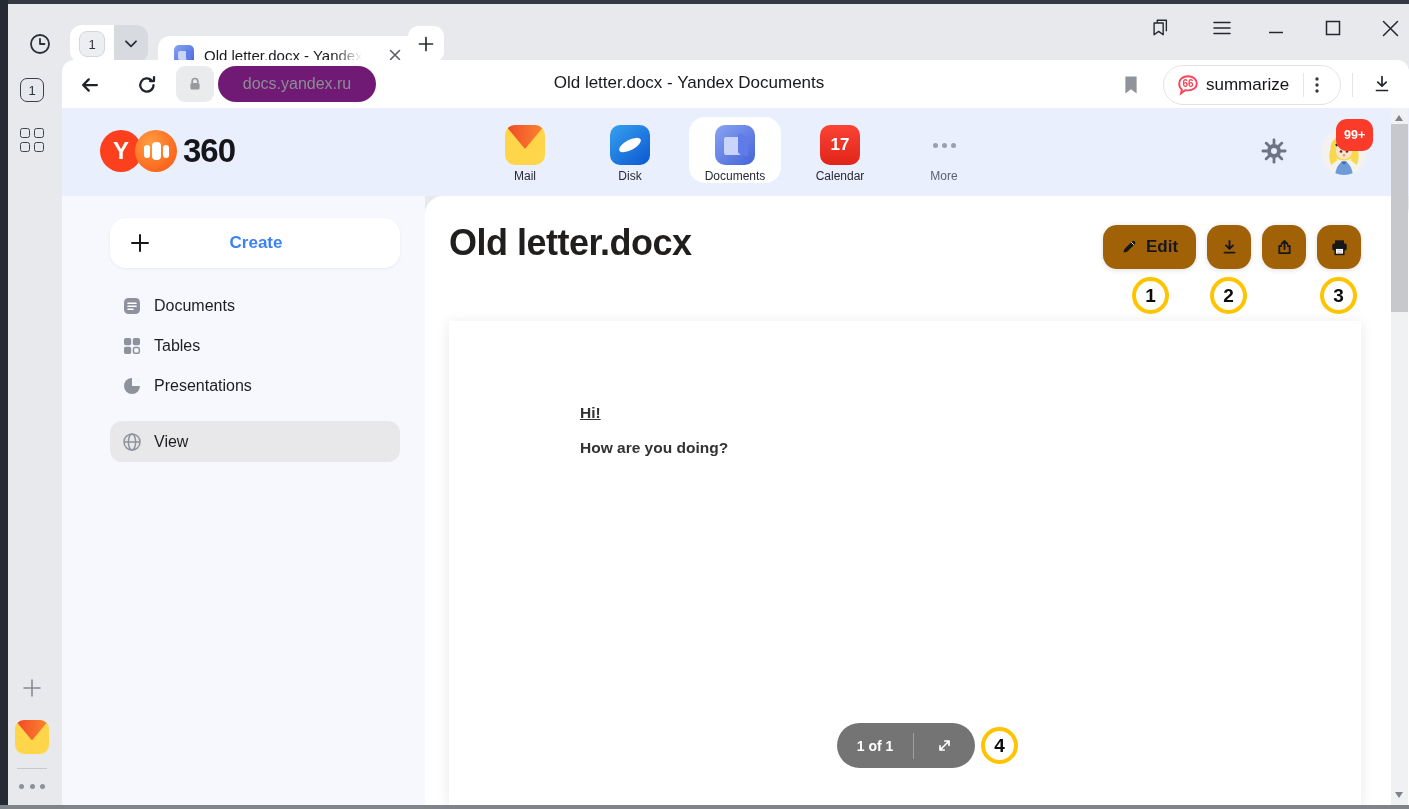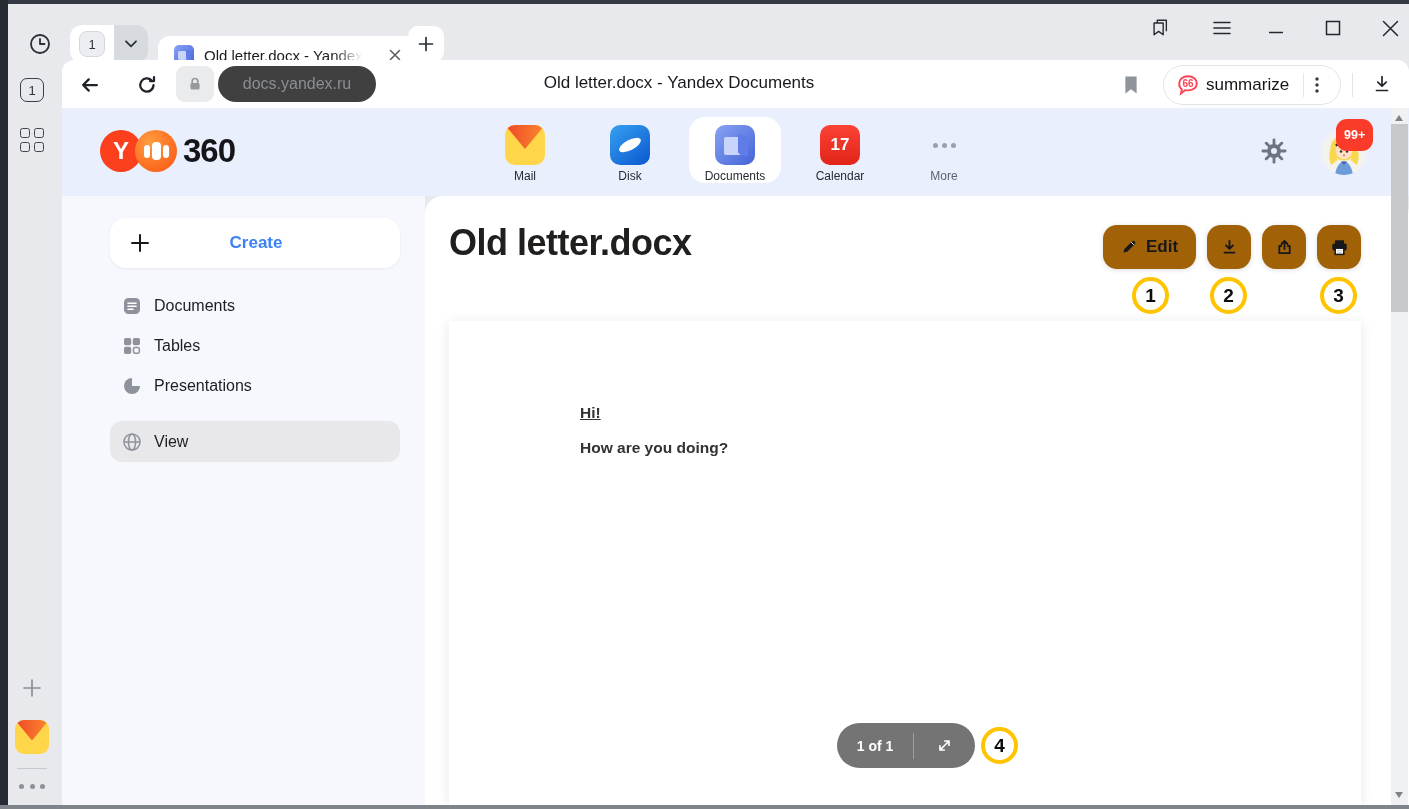--- a/index.html
+++ b/index.html
@@ -24,22 +24,22 @@
   .tab-title { margin-left:10px; width:158px; font-size:15px; color:#191b1f; white-space:nowrap; overflow:hidden;
     -webkit-mask-image:linear-gradient(90deg,#000 82%,transparent); mask-image:linear-gradient(90deg,#000 82%,transparent); }
   .tab-close { margin-left:auto; display:flex; cursor:pointer; }
   .newtab { left:400px; top:22px; width:36px; height:36px; border-radius:10px; background:#fff; display:flex; align-items:center; justify-content:center; }
   .tbicon { top:14px; width:20px; height:20px; display:flex; align-items:center; justify-content:center; }
 
   
   .toolbar { left:62px; top:60px; width:1347px; height:48px; background:#fff; border-radius:12px 12px 0 0; }
   .navbtn { top:74px; width:22px; height:22px; display:flex; align-items:center; justify-content:center; }
   .lockbox { left:176px; top:66px; width:38px; height:36px; border-radius:9px; background:#eaebed; display:flex; align-items:center; justify-content:center; }
-  .urlpill { left:218px; top:66px; width:158px; height:36px; border-radius:18px; background:#404040; display:flex; align-items:center; justify-content:center; font-size:16px; color:#8b8e94; }
-  .pagetitle { left:444px; top:73px; width:470px; text-align:center; font-size:17px; color:#17191d; white-space:nowrap; }
+  .urlpill { left:218px; top:66px; width:158px; height:36px; border-radius:18px; background:#701a75; display:flex; align-items:center; justify-content:center; font-size:16px; color:#8b8e94; }
+  .pagetitle { left:454px; top:73px; width:470px; text-align:center; font-size:17px; color:#17191d; white-space:nowrap; }
   .bookmarkbtn { left:1120px; top:74px; width:22px; height:22px; display:flex; align-items:center; justify-content:center; }
   .sumpill { left:1163px; top:65px; width:178px; height:40px; border:1px solid #e2e3e6; border-radius:20px; background:#fff; display:flex; align-items:center; padding:0 10px 0 13px; }
   .sumpill .slabel { margin-left:7px; font-size:17px; color:#14161a; }
   .sumpill .sdiv { margin-left:auto; width:1px; height:24px; background:#e5e6e8; }
   .sumpill .kebab { width:26px; display:flex; align-items:center; justify-content:center; }
   .toolsep { left:1352px; top:73px; width:1px; height:24px; background:#e3e4e6; }
   .dlbtn { left:1371px; top:73px; width:22px; height:22px; display:flex; align-items:center; justify-content:center; }
 
   
   .sidestrip { left:8px; top:60px; width:54px; height:745px; background:#e7e9ec; }

